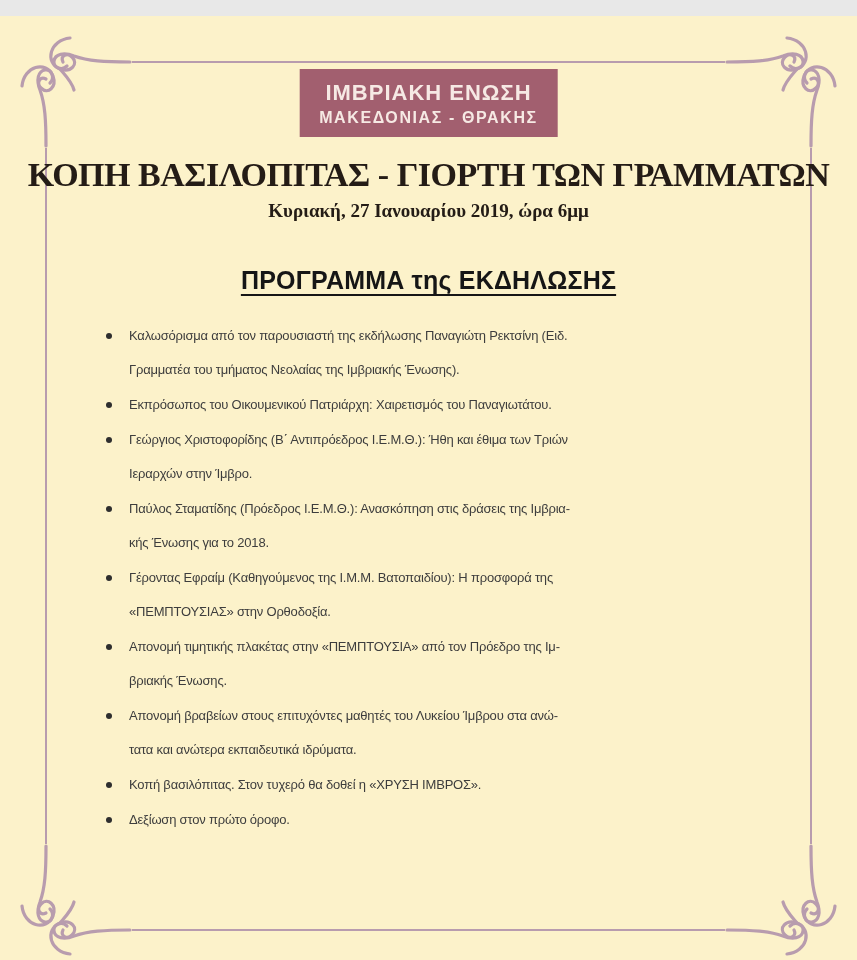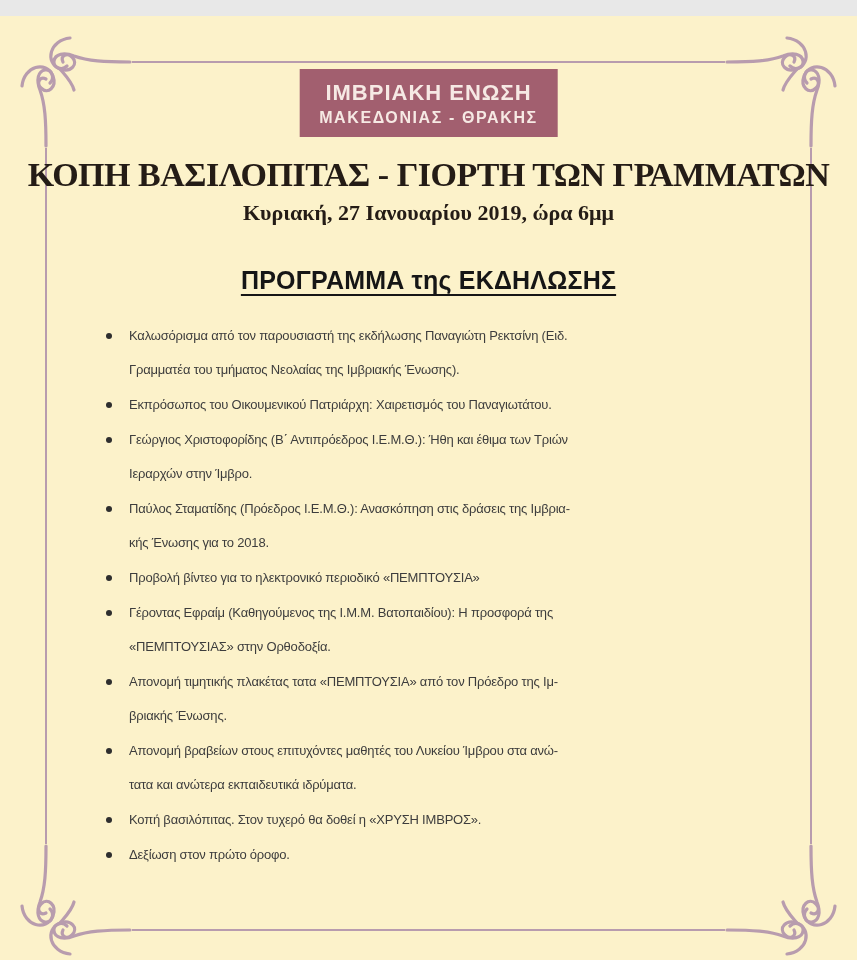--- a/index.html
+++ b/index.html
@@ -26,21 +26,21 @@
     position:absolute;top:140px;left:0;width:100%;
     text-align:center;
     font-family:"Liberation Serif",serif;
     font-weight:700;font-size:34px;letter-spacing:-0.5px;
     color:#241c16;margin:0;
   }
   .event-date{
     position:absolute;top:184px;left:0;width:100%;
     text-align:center;
     font-family:"Liberation Serif",serif;
-    font-weight:700;font-size:22px;
+    font-weight:700;font-size:19px;
     color:#241c16;
   }
   .program-heading{
     position:absolute;top:250px;left:0;width:100%;
     text-align:center;
     font-size:25px;font-weight:700;color:#161616;
     letter-spacing:0.2px;
   }
   .program-heading span{
     text-decoration:underline;
@@ -137,39 +137,33 @@
     </li>
 
     <li class="program-item">
       <span class="bullet-dot"></span>
       <span class="item-lines">
         <span class="item-line">Παύλος Σταματίδης (Πρόεδρος Ι.Ε.Μ.Θ.): Ανασκόπηση στις δράσεις της Ιμβρια-</span>
         <span class="item-line">κής Ένωσης για το 2018.</span>
       </span>
     </li>
 
-    <li class="program-item">
-      <span class="bullet-dot"></span>
-      <span class="item-lines">
-        <span class="item-line">Προβολή βίντεο για το ηλεκτρονικό περιοδικό «ΠΕΜΠΤΟΥΣΙΑ»</span>
-      </span>
-    </li>
 
     <li class="program-item">
       <span class="bullet-dot"></span>
       <span class="item-lines">
         <span class="item-line">Γέροντας Εφραίμ (Καθηγούμενος της Ι.Μ.Μ. Βατοπαιδίου): Η προσφορά της</span>
         <span class="item-line">«ΠΕΜΠΤΟΥΣΙΑΣ» στην Ορθοδοξία.</span>
       </span>
     </li>
 
     <li class="program-item">
       <span class="bullet-dot"></span>
       <span class="item-lines">
-        <span class="item-line">Απονομή τιμητικής πλακέτας τατα «ΠΕΜΠΤΟΥΣΙΑ» από τον Πρόεδρο της Ιμ-</span>
+        <span class="item-line">Απονομή τιμητικής πλακέτας στην «ΠΕΜΠΤΟΥΣΙΑ» από τον Πρόεδρο της Ιμ-</span>
         <span class="item-line">βριακής Ένωσης.</span>
       </span>
     </li>
 
     <li class="program-item">
       <span class="bullet-dot"></span>
       <span class="item-lines">
         <span class="item-line">Απονομή βραβείων στους επιτυχόντες μαθητές του Λυκείου Ίμβρου στα ανώ-</span>
         <span class="item-line">τατα και ανώτερα εκπαιδευτικά ιδρύματα.</span>
       </span>

